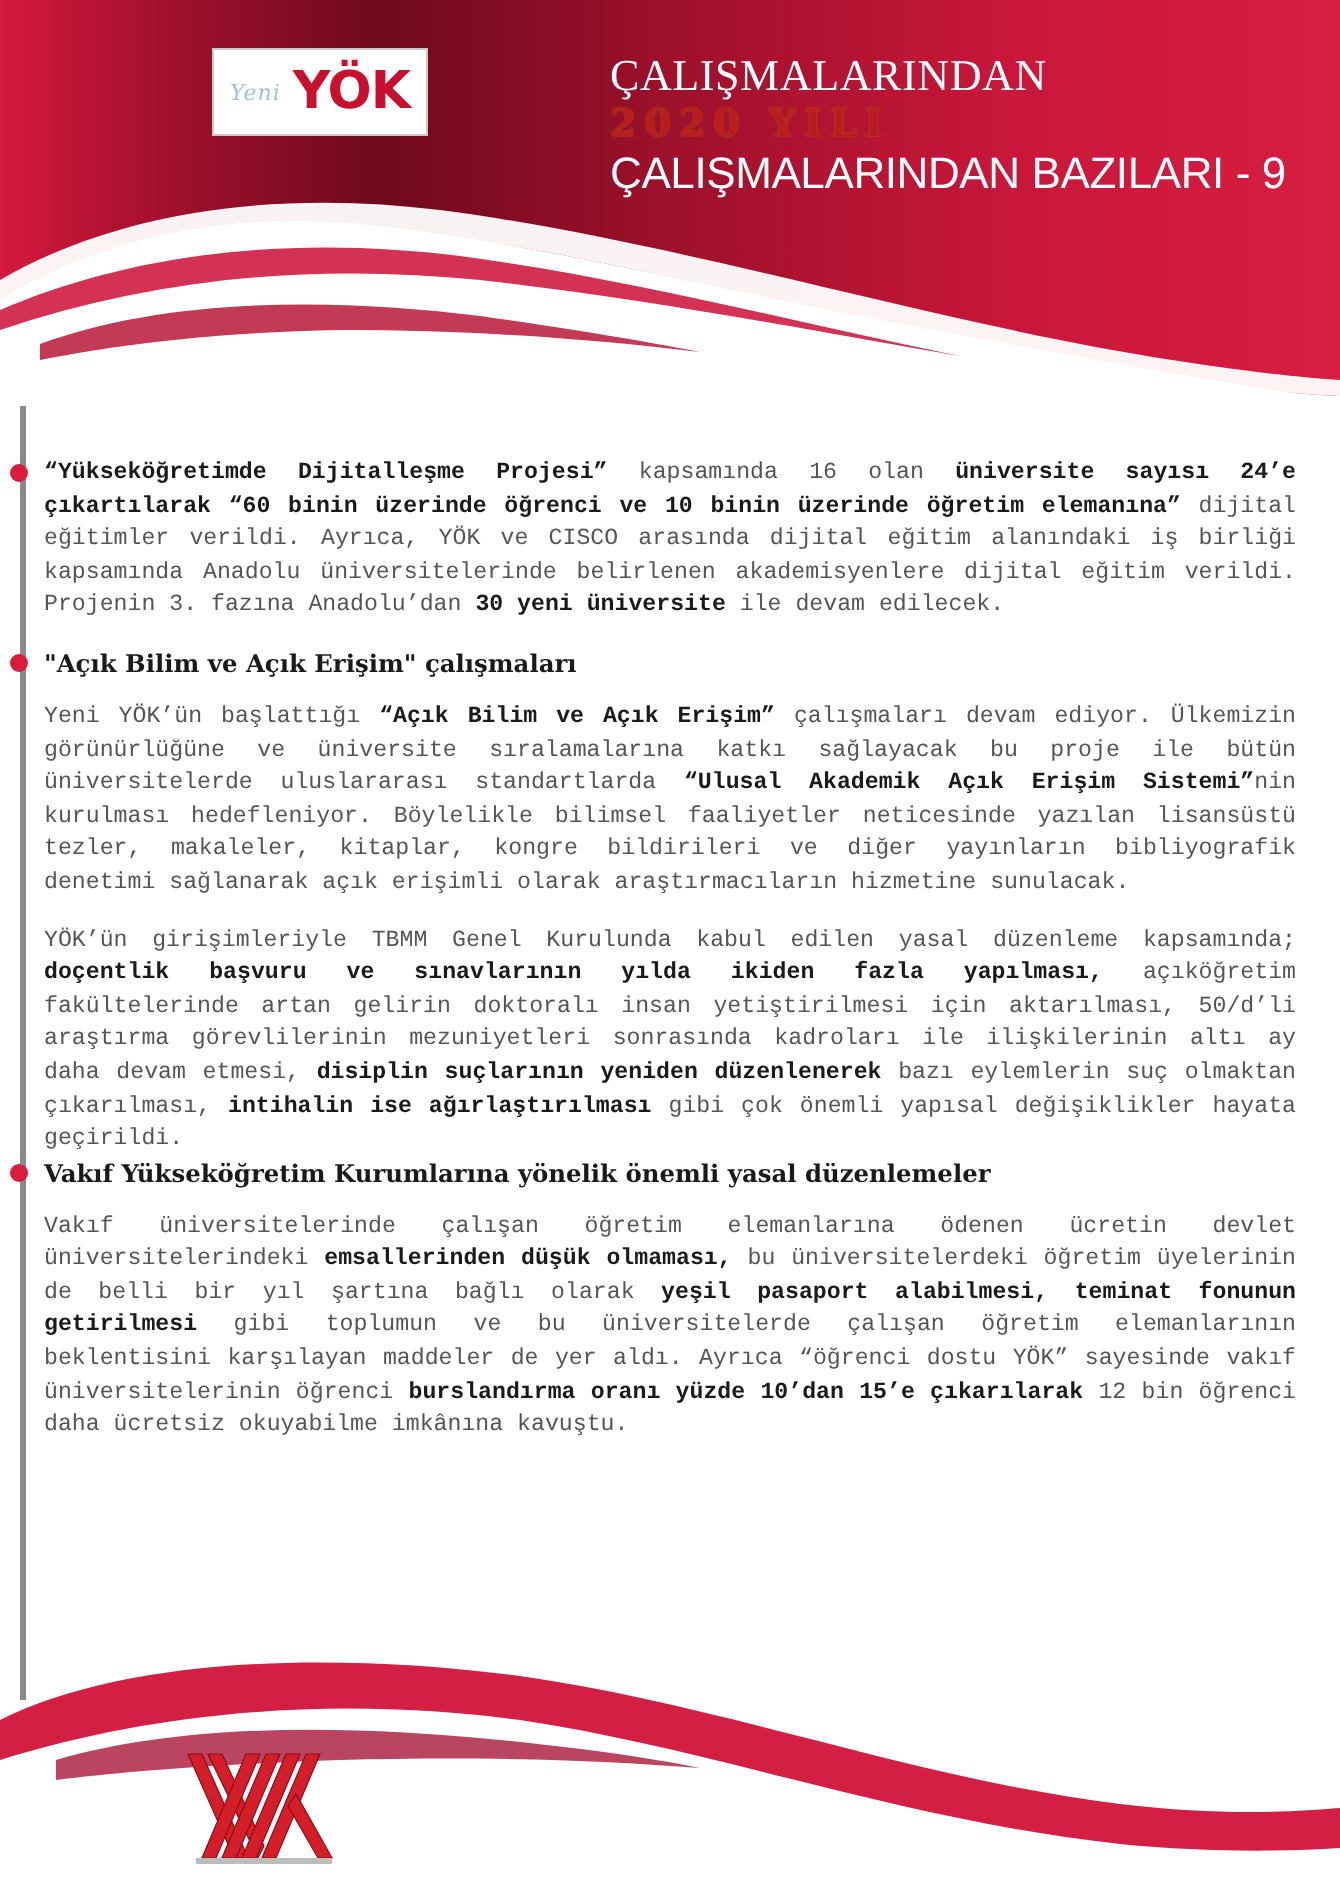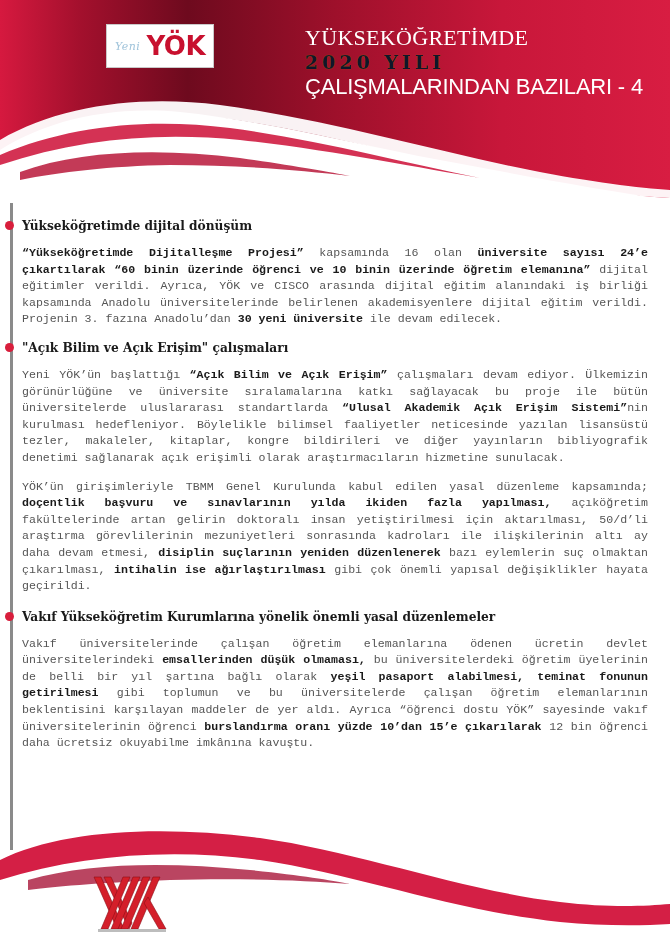--- a/index.html
+++ b/index.html
@@ -22,21 +22,21 @@
     font-family: "DejaVu Sans", sans-serif; font-weight: bold; font-size: 26px;
     color: #c8102e; letter-spacing: -0.5px;
   }
   .title-block { position: absolute; left: 305px; top: 26px; }
   .title-line1 {
     font-family: "Liberation Serif", serif; font-size: 22px; color: #ffffff;
     line-height: 24px; letter-spacing: 0.3px;
   }
   .title-line2 {
     font-family: "DejaVu Serif", serif; font-weight: bold; font-size: 19px;
-    color: #0f172a; line-height: 24px; letter-spacing: 4px;
+    color: #b91c1c; line-height: 24px; letter-spacing: 4px;
     text-shadow: 0 0 1px #b36b00;
   }
   .title-line3 {
     font-family: "Liberation Sans", sans-serif; font-size: 22px; color: #ffffff;
     line-height: 26px; letter-spacing: -0.2px;
   }
   .timeline {
     position: absolute; left: 10px; top: 203px; width: 3px; height: 647px;
     background: #8a8a8a;
   }
@@ -54,21 +54,21 @@
     position: absolute; left: -17px; top: 3px; width: 9px; height: 9px;
     border-radius: 50%; background: #d81e3c;
   }
   .section p {
     margin: 11px 0 0 0; text-align: justify; color: #555; font-family: Liberation Mono, monospace;
   }
   .section p b { color: #1a1a1a; }
   .s1 { margin-top: 0; }
   .s2 { margin-top: 12px; }
   .s3 { margin-top: 12px; }
-  .s4 { margin-top: 14px; }
+  .s4 { margin-top: 0; }
   .footer-bg { position: absolute; left: 0; top: 820px; width: 670px; height: 130px; }
   .footer-logo { position: absolute; left: 92px; top: 873px; width: 80px; height: 64px; }
 </style>
 </head>
 <body>
 
 <svg class="header-bg" viewBox="0 0 670 200" preserveAspectRatio="none">
   <defs>
     <linearGradient id="hg" x1="0" y1="0" x2="1" y2="0">
       <stop offset="0" stop-color="#d6193f"></stop>
@@ -89,30 +89,30 @@
   <path d="M20,172 C80,150 160,148 240,158 C290,165 330,172 350,176 C300,170 240,165 170,165 C110,166 60,172 20,180 Z" fill="#b8173a" opacity="0.85"></path>
   <path d="M0,155 C70,125 150,118 230,128 C320,140 400,162 480,178 C420,168 330,150 240,140 C160,132 80,138 0,165 Z" fill="#cf1c41" opacity="0.9"></path>
 </svg>
 
 <div class="logo-box">
   <span class="logo-yeni">Yeni</span>
   <span class="logo-yok">YÖK</span>
 </div>
 
 <div class="title-block">
-  <div class="title-line1">YÜKSEKÖĞRETİMDE</div>
+  <div class="title-line1">ÇALIŞMALARINDAN</div>
   <div class="title-line2">2020 YILI</div>
-  <div class="title-line3">ÇALIŞMALARINDAN BAZILARI - 4</div>
+  <div class="title-line3">ÇALIŞMALARINDAN BAZILARI - 9</div>
 </div>
 
 <div class="timeline"></div>
 
 <div class="content">
   <div class="section s1">
-    <h2><span class="dot"></span><span>Yükseköğretimde dijital dönüşüm</span></h2>
+    <h2><span class="dot"></span></h2>
     <p><b>“Yükseköğretimde Dijitalleşme Projesi”</b><span> kapsamında 16 olan </span><b>üniversite sayısı 24’e çıkartılarak “60 binin üzerinde öğrenci ve 10 binin üzerinde öğretim elemanına”</b><span> dijital eğitimler verildi. Ayrıca, YÖK ve CISCO arasında dijital eğitim alanındaki iş birliği kapsamında Anadolu üniversitelerinde belirlenen akademisyenlere dijital eğitim verildi. Projenin 3. fazına Anadolu’dan </span><b>30 yeni üniversite</b><span> ile devam edilecek.</span></p>
   </div>
   <div class="section s2">
     <h2><span class="dot"></span><span>"Açık Bilim ve Açık Erişim" çalışmaları</span></h2>
     <p><span>Yeni YÖK’ün başlattığı </span><b>“Açık Bilim ve Açık Erişim”</b><span> çalışmaları devam ediyor. Ülkemizin görünürlüğüne ve üniversite sıralamalarına katkı sağlayacak bu proje ile bütün üniversitelerde uluslararası standartlarda </span><b>“Ulusal Akademik Açık Erişim Sistemi”</b><span>nin kurulması hedefleniyor. Böylelikle bilimsel faaliyetler neticesinde yazılan lisansüstü tezler, makaleler, kitaplar, kongre bildirileri ve diğer yayınların bibliyografik denetimi sağlanarak açık erişimli olarak araştırmacıların hizmetine sunulacak.</span></p>
   </div>
   <div class="section s3">
     <p><span>YÖK’ün girişimleriyle TBMM Genel Kurulunda kabul edilen yasal düzenleme kapsamında; </span><b>doçentlik başvuru ve sınavlarının yılda ikiden fazla yapılması,</b><span> açıköğretim fakültelerinde artan gelirin doktoralı insan yetiştirilmesi için aktarılması, 50/d’li araştırma görevlilerinin mezuniyetleri sonrasında kadroları ile ilişkilerinin altı ay daha devam etmesi, </span><b>disiplin suçlarının yeniden düzenlenerek</b><span> bazı eylemlerin suç olmaktan çıkarılması, </span><b>intihalin ise ağırlaştırılması</b><span> gibi çok önemli yapısal değişiklikler hayata geçirildi.</span></p>
   </div>
   <div class="section s4">

